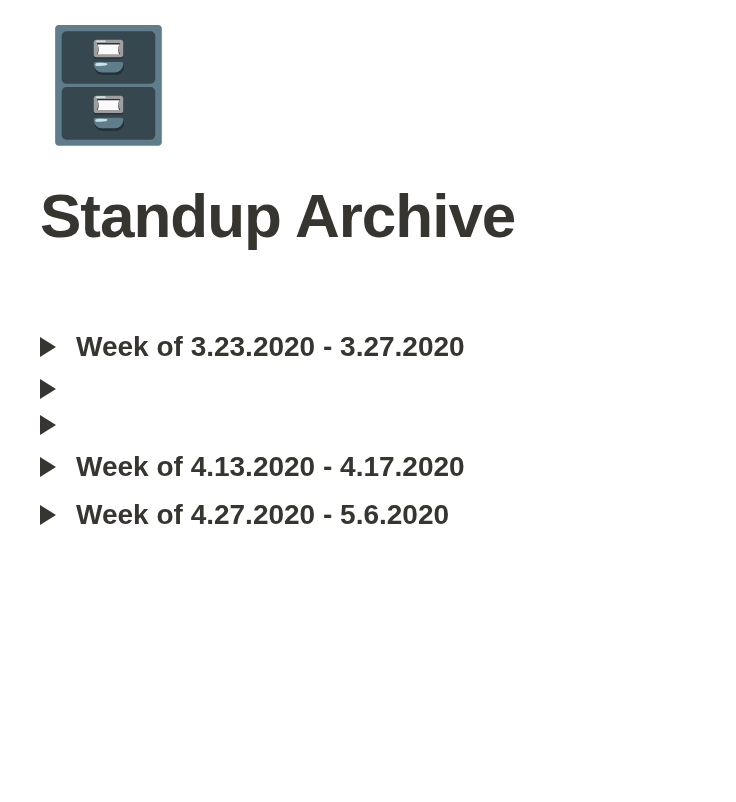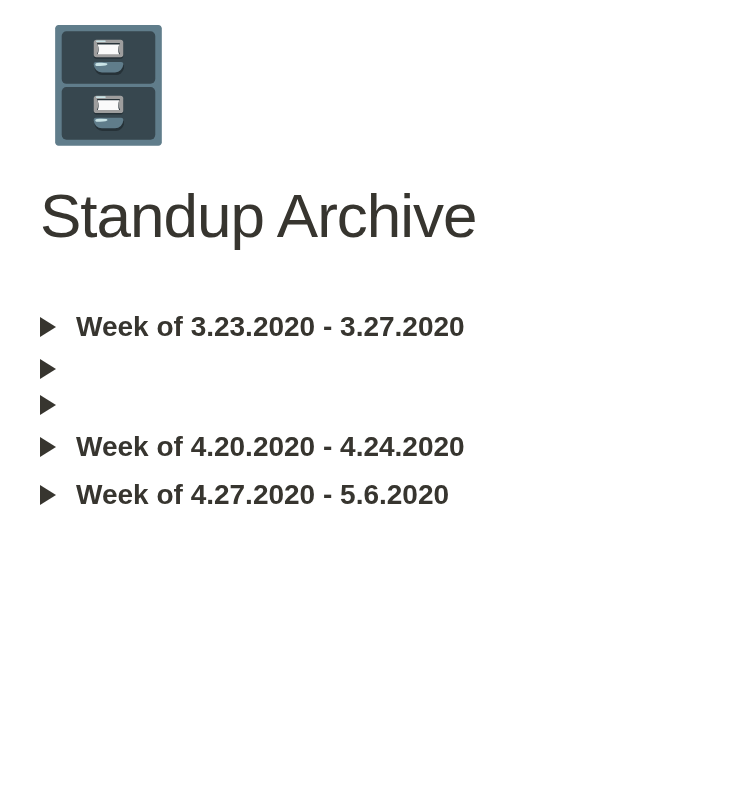--- a/index.html
+++ b/index.html
@@ -16,24 +16,24 @@
       color: #37352f;
     }
     .page-icon {
       font-size: 110px;
       line-height: 1;
       margin-bottom: 40px;
       display: inline-block;
     }
     .page-title {
       font-size: 62px;
-      font-weight: 400;
+      font-weight: 700;
       color: #37352f;
       letter-spacing: -1px;
-      margin-bottom: 60px;
+      margin-bottom: 80px;
     }
     .toggle-list {
       display: flex;
       flex-direction: column;
       gap: 16px;
       margin-top: 48px;
     }
     .toggle-item {
       display: flex;
       align-items: center;
@@ -69,21 +69,21 @@
     <div class="toggle-label">Week of 3.23.2020 - 3.27.2020</div>
   </div>
   <div class="toggle-item">
     <div class="toggle-arrow"></div>
   </div>
   <div class="toggle-item">
     <div class="toggle-arrow"></div>
   </div>
   <div class="toggle-item">
     <div class="toggle-arrow"></div>
-    <div class="toggle-label">Week of 4.20.2020 - 4.24.2020</div>
+    <div class="toggle-label">Week of 4.13.2020 - 4.17.2020</div>
   </div>
   <div class="toggle-item">
     <div class="toggle-arrow"></div>
     <div class="toggle-label">Week of 4.27.2020 - 5.6.2020</div>
   </div>
 </div>
 
 
 
 

